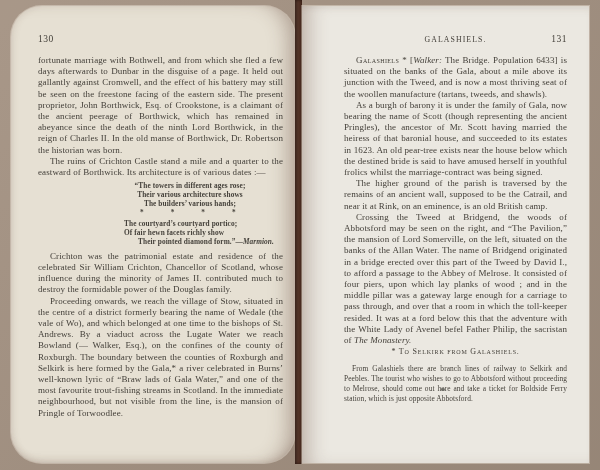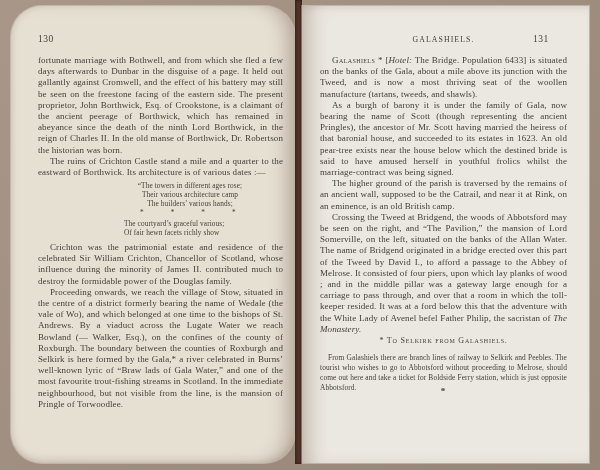--- a/index.html
+++ b/index.html
@@ -23,30 +23,30 @@
 
   .gutter { position:absolute; left:295px; top:0; width:7px; height:464px;
             box-shadow:inset 2px 0 3px rgba(0,0,0,.35), inset -2px 0 3px rgba(30,10,5,.45); }
 
   .inner { width:100%; height:100%; }
   .page.left  .inner { padding:28px 12px 0 27px; }
   .page.right .inner { padding:28px 22px 0 18px; }
 
   .header { display:flex; align-items:baseline; }
   .pgnum { width:34px; font-size:9.5px; letter-spacing:.5px; }
-  .pgnum.right-align { }
+  .pgnum.right-align { text-align:right; }
   .rhead { flex:1; text-align:center; font-size:7.8px; letter-spacing:1.1px; word-spacing:2.5px; }
 
   .bodytext { margin-top:11px; font-size:9px; line-height:11.2px;
               text-align:justify; letter-spacing:.1px; }
   .para { text-align:justify; }
   .indent { text-indent:12px; }
 
   .poem { margin:4px 0 4px 86px; width:158px; font-size:7.3px; line-height:8.8px; }
-  .poem .pl { text-align:left; }
+  .poem .pl { text-align:left;font-weight:bold; }
   .poem .c { text-align:center; width:132px; }
   .poem .sep { white-space:pre; text-align:left; padding-left:16px; margin-bottom:3px; }
   .poem .close { padding-left:14px; }
 
   .footnote { margin-top:7px; font-size:7.4px; line-height:9.8px; text-align:justify;
               text-indent:8px; letter-spacing:.1px; }
   .fn-heading { margin-top:0; margin-bottom:2px; text-align:center; font-size:8px;
                 font-variant:small-caps; letter-spacing:.8px; }
 
   .seg-i  { font-style:italic; }
@@ -64,44 +64,45 @@
     <div class="inner">
       <div class="header">
         <span class="pgnum">130</span>
         <span class="pgnum"></span>
       </div>
       <div class="bodytext">
         <p class="para"><span>fortunate marriage with Bothwell, and from which she fled a few days afterwards to Dunbar in the disguise of a page. It held out gallantly against Cromwell, and the effect of his battery may still be seen on the freestone facing of the eastern side.  The present proprietor, John Borthwick, Esq. of Crookstone, is a claimant of the ancient peerage of Borthwick, which has remained in abeyance since the death of the ninth Lord Borthwick, in the reign of Charles II.  In the old manse of Borthwick, Dr. Robertson the historian was born.</span></p>
         <p class="para indent"><span>The ruins of Crichton Castle stand a mile and a quarter to the eastward of Borthwick.  Its architecture is of various dates :—</span></p>
         <div class="poem">
           <div class="pl c">“The towers in different ages rose;</div>
-          <div class="pl c">Their various architecture camp</div>
+          <div class="pl c">Their various architecture shows</div>
           <div class="pl c">The builders’ various hands;</div>
           <div class="pl sep">*              *              *              *</div>
-          <div class="pl">The courtyard’s graceful various;</div>
+          <div class="pl">The courtyard’s courtyard portico;</div>
           <div class="pl">Of fair hewn facets richly show</div>
+          <div class="pl close"><span>Their pointed diamond form.”—</span><span class="seg-i">Marmion.</span></div>
         </div>
         <p class="para indent"><span>Crichton was the patrimonial estate and residence of the celebrated Sir William Crichton, Chancellor of Scotland, whose influence during the minority of James II. contributed much to destroy the formidable power of the Douglas family.</span></p>
         <p class="para indent"><span>Proceeding onwards, we reach the village of Stow, situated in the centre of a district formerly bearing the name of Wedale (the vale of Wo), and which belonged at one time to the bishops of St. Andrews.  By a viaduct across the Lugate Water we reach Bowland (— Walker, Esq.), on the confines of the county of Roxburgh.  The boundary between the counties of Roxburgh and Selkirk is here formed by the Gala,* a river celebrated in Burns’ well-known lyric of “Braw lads of Gala Water,” and one of the most favourite trout-fishing streams in Scotland.  In the immediate neighbourhood, but not visible from the line, is the mansion of Pringle of Torwoodlee.</span></p>
 
       </div>
     </div>
   </div>
 
   <div class="gutter" style="background-color: rgb(89, 57, 44);"></div>
 
-  <div class="page right" style="background-color: rgb(235, 232, 225); color: rgb(68, 64, 58);">
+  <div class="page right" style="background-color: rgb(235, 232, 225); color: rgb(68, 64, 58); padding-left: 24px;">
     <div class="inner">
       <div class="header">
         <span class="pgnum"></span>
         <span class="rhead">GALASHIELS.</span>
         <span class="pgnum right-align">131</span>
       </div>
       <div class="bodytext">
-        <p class="para indent"><span class="seg-sc">Galashiels</span><span> * [</span><span class="seg-i">Hotel:</span><span> The Bridge.  Population 6433] is situated on the banks of the Gala, about a mile above its junction with the Tweed, and is now a most thriving seat of the woollen manufacture (tartans, tweeds, and shawls).</span></p>
+        <p class="para indent"><span class="seg-sc">Galashiels</span><span> * [</span><span class="seg-i">Walker:</span><span> The Bridge.  Population 6433] is situated on the banks of the Gala, about a mile above its junction with the Tweed, and is now a most thriving seat of the woollen manufacture (tartans, tweeds, and shawls).</span></p>
         <p class="para indent"><span>As a burgh of barony it is under the family of Gala, now bearing the name of Scott (though representing the ancient Pringles), the ancestor of Mr. Scott having married the heiress of that baronial house, and succeeded to its estates in 1623.  An old pear-tree exists near the house below which the destined bride is said to have amused herself in youthful frolics whilst the marriage-contract was being signed.</span></p>
         <p class="para indent"><span>The higher ground of the parish is traversed by the remains of an ancient wall, supposed to be the Catrail, and near it at Rink, on an eminence, is an old British camp.</span></p>
         <p class="para indent"><span>Crossing the Tweed at Bridgend, the woods of Abbotsford may be seen on the right, and “The Pavilion,” the mansion of Lord Somerville, on the left, situated on the banks of the Allan Water.  The name of Bridgend originated in a bridge erected over this part of the Tweed by David I., to afford a passage to the Abbey of Melrose.  It consisted of four piers, upon which lay planks of wood ; and in the middle pillar was a gateway large enough for a carriage to pass through, and over that a room in which the toll-keeper resided.  It was at a ford below this that the adventure with the White Lady of Avenel befel Father Philip, the sacristan of </span><span class="seg-i">The Monastery.</span></p>
         <p class="fn-heading">* To Selkirk from Galashiels.</p>
         <p class="footnote">From Galashiels there are branch lines of railway to Selkirk and Peebles. The tourist who wishes to go to Abbotsford without proceeding to Melrose, should come out here and take a ticket for Boldside Ferry station, which is just opposite Abbotsford.</p>
       </div>
     </div>
   </div>
 
   <div class="speck"></div>

